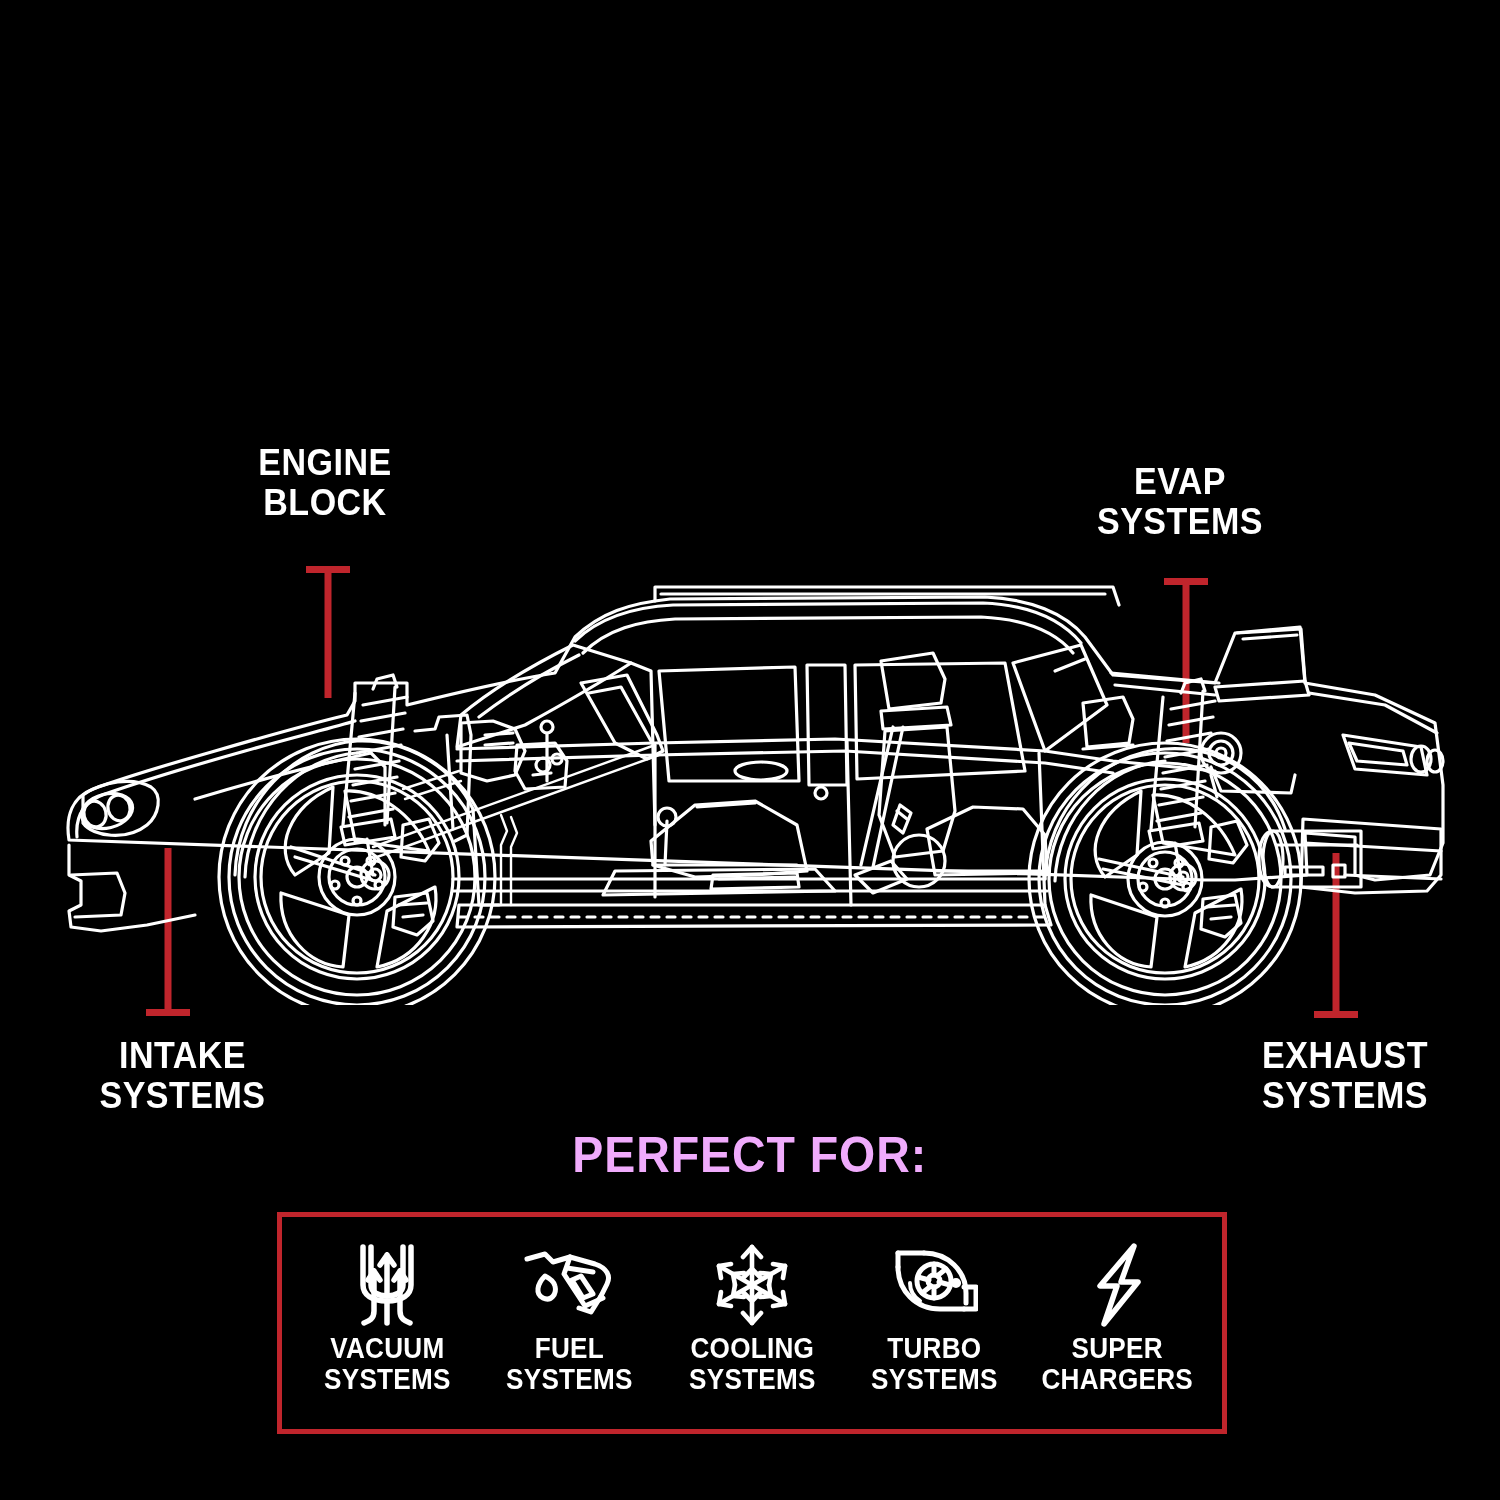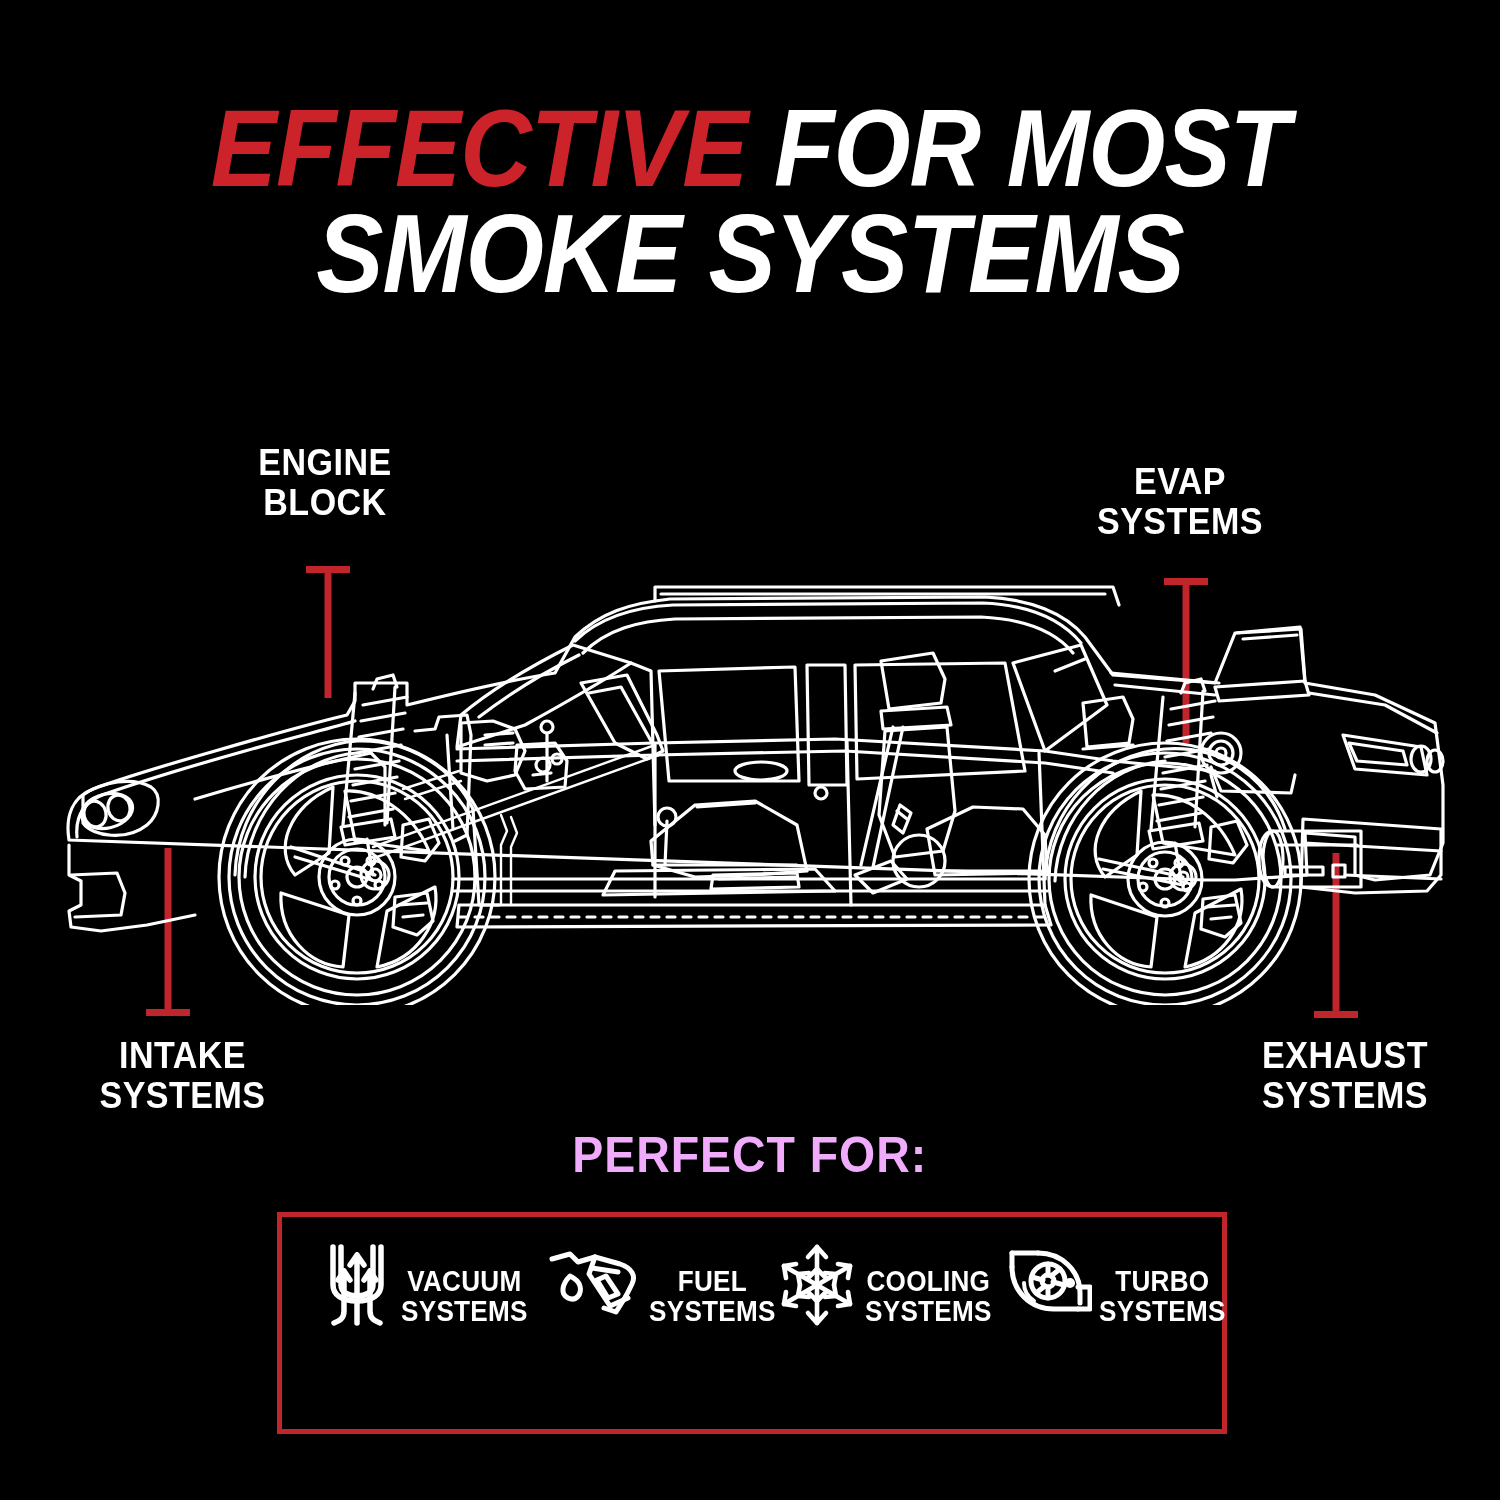--- a/index.html
+++ b/index.html
@@ -103,22 +103,22 @@
     width:950px; height:222px;
     border:5px solid #C0252C;
     display:flex;
     align-items:flex-start;
     justify-content:space-around;
     padding:26px 14px 0 14px;
   }
   .pf-item{
     width:180px;
     display:flex;
-    flex-direction:row;
-    align-items:flex-end;
+    flex-direction:column;
+    align-items:center;
   }
   .pf-icon{
     height:84px;
     display:flex;
     align-items:center;
     justify-content:center;
   }
   .pf-icon svg{ display:block; }
   .pf-label{
     margin-top:6px;
@@ -131,24 +131,20 @@
     letter-spacing:0.3px;
     white-space:pre-line;
     transform:scaleX(0.90);
   }
 </style>
 </head>
 <body>
 
 <div id="stage">
 
-  <div class="headline">
-    <span class="hl-line l1"><span class="w-red">EFFECTIVE</span><span class="w-white"> FOR MOST</span></span>
-    <span class="hl-line l2 w-white">SMOKE SYSTEMS</span>
-  </div>
 
   <div class="callout" id="callout-engine-block">ENGINE
 BLOCK</div>
   <div class="callout" id="callout-evap">EVAP
 SYSTEMS</div>
   <div class="callout" id="callout-intake">INTAKE
 SYSTEMS</div>
   <div class="callout" id="callout-exhaust">EXHAUST
 SYSTEMS</div>
 
@@ -484,16 +480,25 @@
           <circle cx="44" cy="34" r="6"></circle>
           <path d="M44 17 L44 28 M44 40 L44 51 M28 30 L39 33 M49 35 L60 38 M32 46 L41 39 M47 29 L56 22"></path>
           <path d="M20 36 C20 44 24 50 30 54" stroke-width="4"></path>
           <circle cx="66" cy="36" r="2.6" fill="#fff"></circle>
         </svg>
       </div>
       <div class="pf-label">TURBO
 SYSTEMS</div>
     </div>
 
+    <div class="pf-item">
+      <div class="pf-icon">
+        <svg width="54" height="86" viewBox="0 0 54 86" fill="none" stroke="#fff" stroke-width="5.5" stroke-linecap="round" stroke-linejoin="round">
+          <path d="M44 4 L10 44 L27 44 L14 82 L48 40 L31 40 Z"></path>
+        </svg>
+      </div>
+      <div class="pf-label">SUPER
+CHARGERS</div>
+    </div>
 
   </div>
 
 </div>
 
 </body></html>

